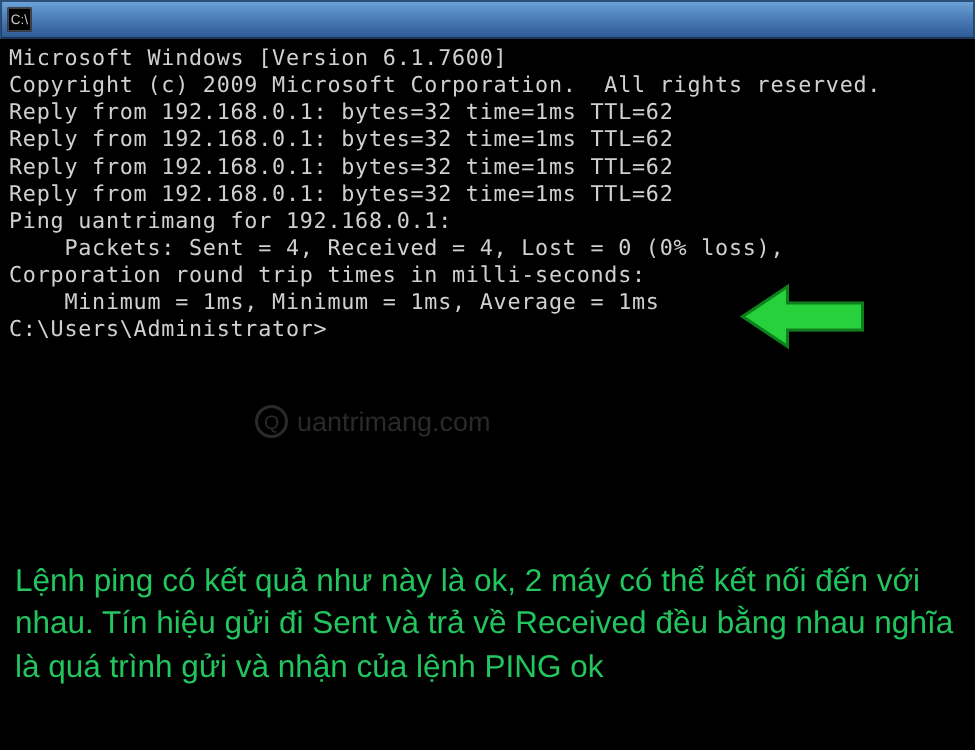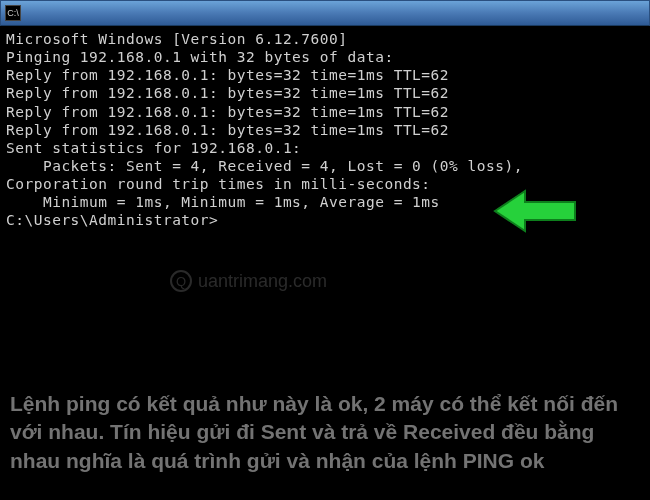--- a/index.html
+++ b/index.html
@@ -72,46 +72,45 @@
     display: inline-flex;
     align-items: center;
     justify-content: center;
     font-size: 13px;
   }
   .annotation {
     position: absolute;
     left: 10px;
     top: 374px;
     right: 10px;
-    color: #737373;
+    color: #22c55e;
     font-family: "Segoe UI", Arial, sans-serif;
     font-size: 21px;
     line-height: 1.35;
-    font-weight: 700;
-    margin-top: 16px;
+    font-weight: 400;
   }
 </style>
 </head>
 <body>
 
 <div class="titlebar">
   <span class="titlebar-icon">C:\</span>
 </div>
 
 <div class="terminal">
-  <div class="line">Microsoft Windows [Version 6.12.7600]</div>
+  <div class="line">Microsoft Windows [Version 6.1.7600]</div>
+  <div class="line">Copyright (c) 2009 Microsoft Corporation.  All rights reserved.</div>
   <div class="line"></div>
   <div class="line"></div>
-  <div class="line">Pinging 192.168.0.1 with 32 bytes of data:</div>
   <div class="line">Reply from 192.168.0.1: bytes=32 time=1ms TTL=62</div>
   <div class="line">Reply from 192.168.0.1: bytes=32 time=1ms TTL=62</div>
   <div class="line">Reply from 192.168.0.1: bytes=32 time=1ms TTL=62</div>
   <div class="line">Reply from 192.168.0.1: bytes=32 time=1ms TTL=62</div>
   <div class="line"></div>
-  <div class="line">Sent statistics for 192.168.0.1:</div>
+  <div class="line">Ping uantrimang for 192.168.0.1:</div>
   <div class="line">    Packets: Sent = 4, Received = 4, Lost = 0 (0% loss),</div>
   <div class="line">Corporation round trip times in milli-seconds:</div>
   <div class="line">    Minimum = 1ms, Minimum = 1ms, Average = 1ms</div>
   <div class="line"></div>
   <div class="line">C:\Users\Administrator&gt;</div>
 </div>
 
 <div class="arrow">
   <svg width="90" height="50" viewBox="0 0 90 50">
     <defs>

